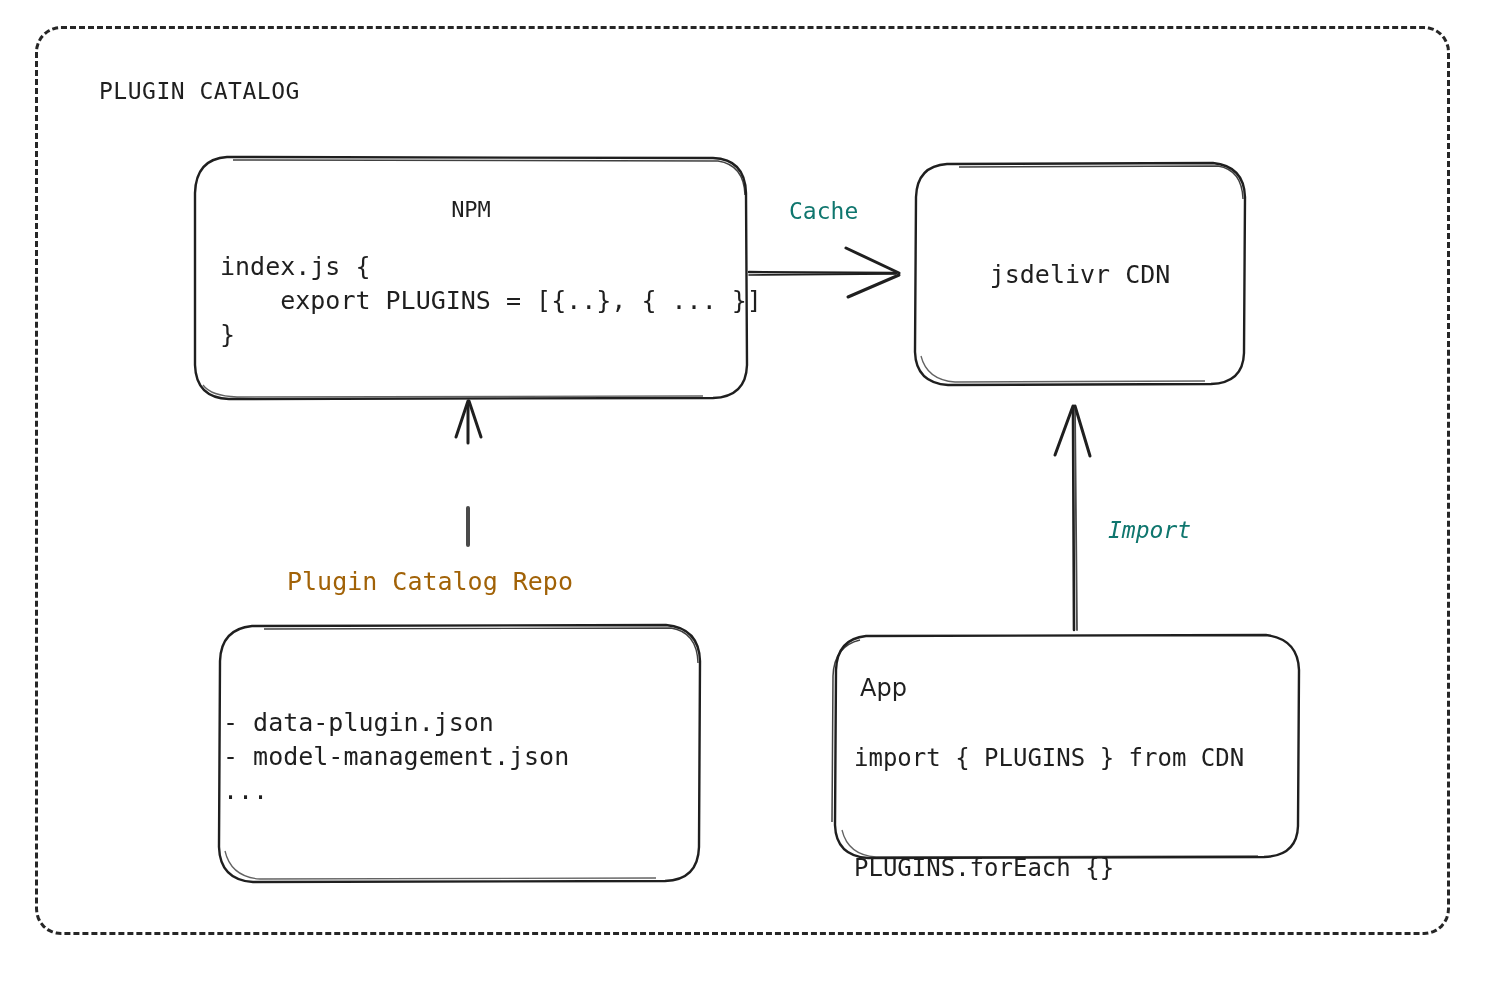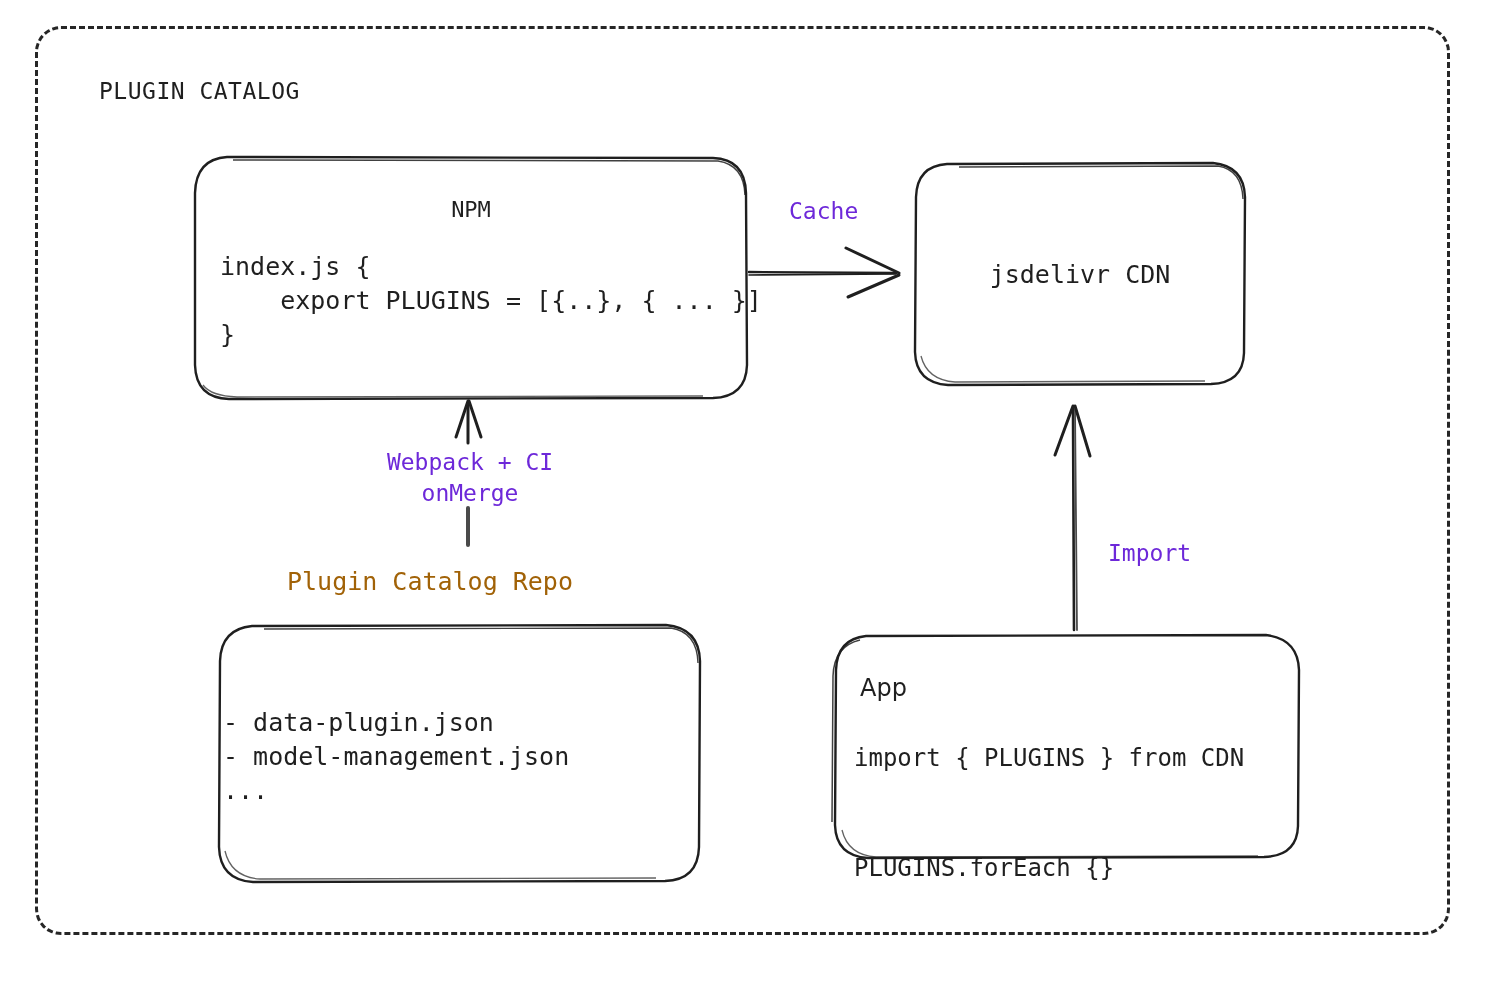--- a/index.html
+++ b/index.html
@@ -116,25 +116,25 @@
     top: 99px;
     font-size: 24px;
     line-height: 55px;
     white-space: pre;
   }
   
   .edge-label {
     position: absolute;
     font-size: 23px;
     line-height: 31px;
-    color: #6d28d9;
+    color: #0f766e;
     white-space: pre;
   }
   #cache-label { left: 789px; top: 196px; }
-  #import-label { left: 1108px; top: 538px; }
+  #import-label { left: 1108px; top: 515px; font-style: italic; }
   #webpack-label {
     left: 373px;
     top: 447px;
     text-align: center;
     width: 194px;
   }
   #repo-caption {
     position: absolute;
     left: 287px;
     top: 567px;
@@ -231,16 +231,14 @@
     <div class="content">
       <div id="app-title">App</div>
       <div id="app-code">import { PLUGINS } from CDN
 
 PLUGINS.forEach {}</div>
     </div>
   </div>
 
   <div class="edge-label" id="cache-label">Cache</div>
   <div class="edge-label" id="import-label">Import</div>
-  <div class="edge-label" id="webpack-label">Webpack + CI
-onMerge</div>
 
 </div>
 
 </body></html>

